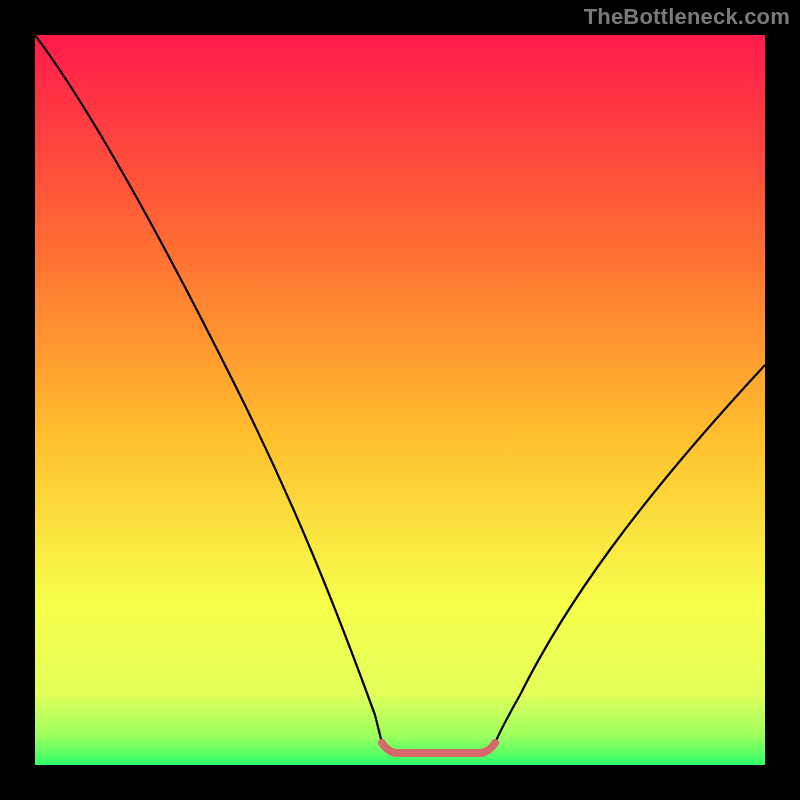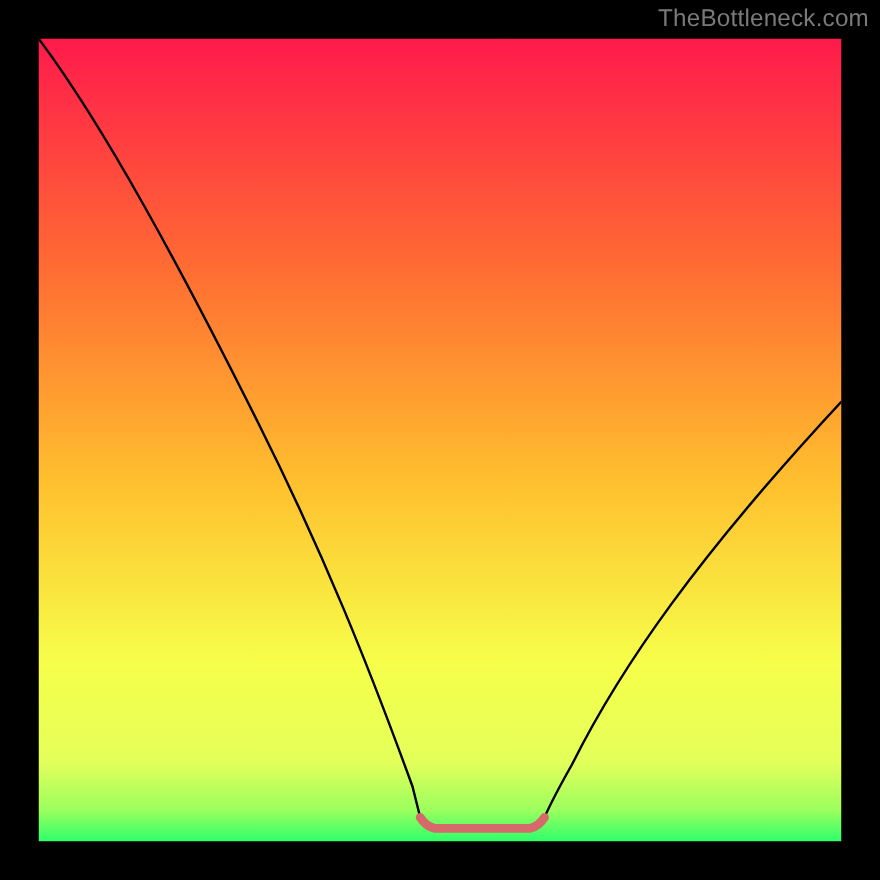--- a/index.html
+++ b/index.html
@@ -18,21 +18,21 @@
     width: 800px;
     height: 800px;
     box-sizing: border-box;
   }
   .watermark {
     position: absolute;
     top: 4px;
     right: 10px;
     color: #7a7a7a;
     font-size: 22px;
-    font-weight: 400;
+    font-weight: 700;
     letter-spacing: 0.2px;
   }
   .plot-area {
     position: absolute;
     left: 35px;
     top: 35px;
     width: 730px;
     height: 730px;
   }
   .plot-bg {

